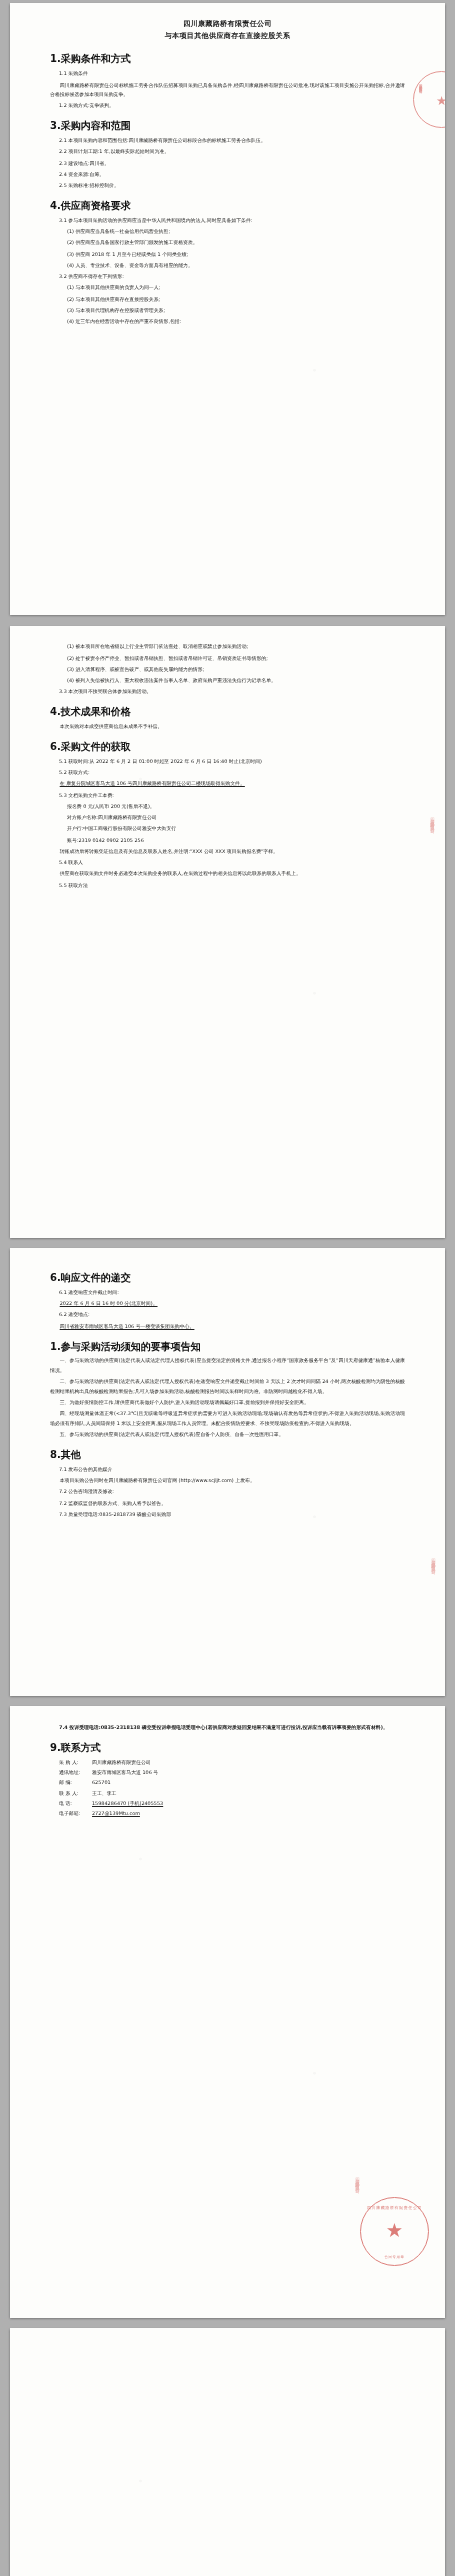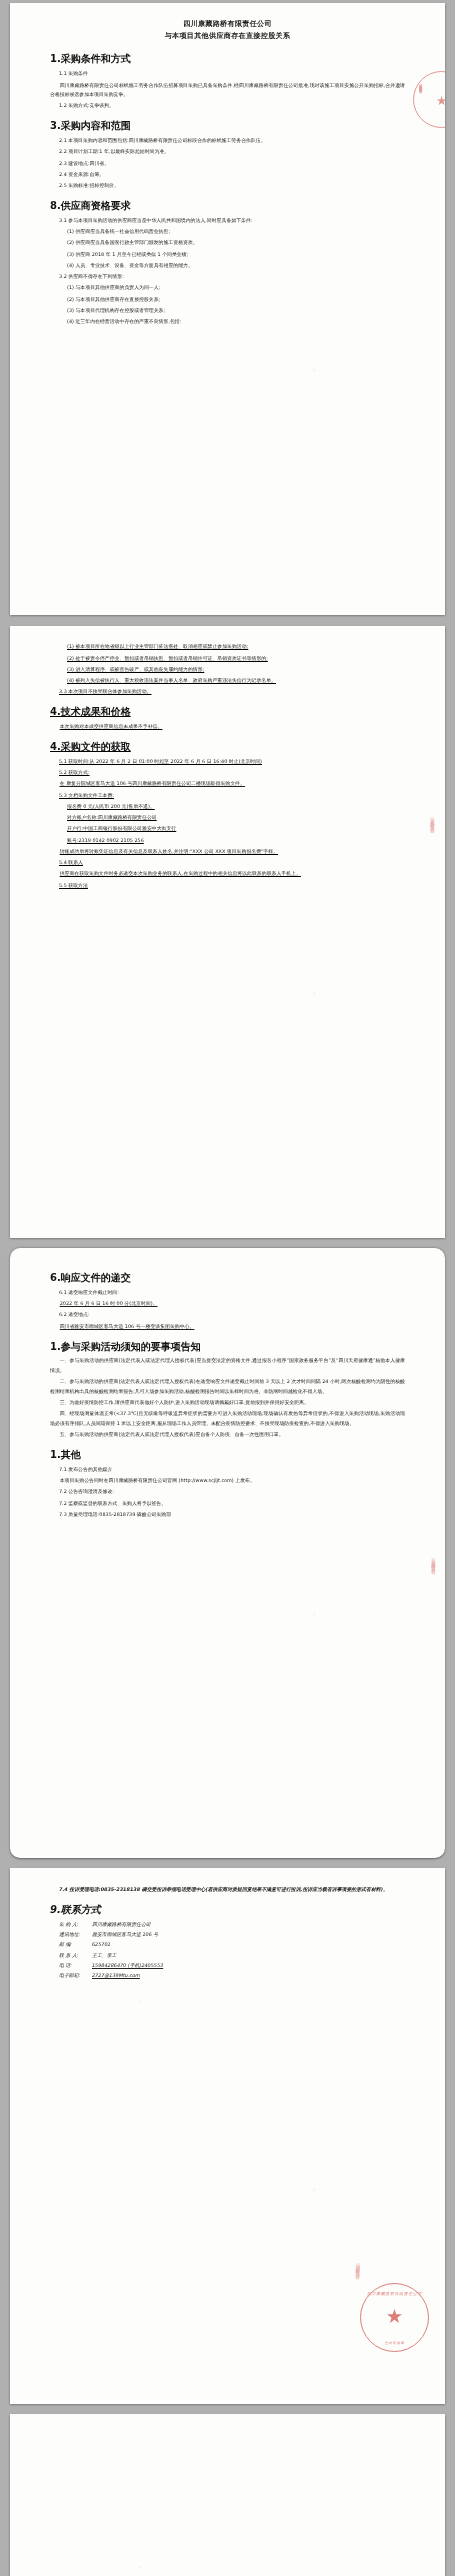--- a/index.html
+++ b/index.html
@@ -23,23 +23,23 @@
   .page {
     position: relative;
     width: 435px;
     background: #fdfdfb;
     box-shadow: 0 0.6px 2.3px rgba(0,0,0,.45);
     box-sizing: border-box;
     padding: 15px 40px 17px 40px;
     overflow: hidden;
   }
   .page.p1 { height: 612px; }
-  .page.p2 { height: 612px; text-decoration: underline; }
-  .page.p3 { height: 610px; border-radius: 10px; }
-  .page.p4 { height: 536px; font-style: italic; }
+  .page.p2 { height: 612px; }
+  .page.p3 { height: 448px; }
+  .page.p4 { height: 612px; }
   .page.p5 { height: 612px; }
 
   .title-block {
     text-align: center;
     margin-bottom: 9px;
   }
   .title-line {
     font-size: 7.1px;
     font-weight: bold;
     letter-spacing: 0.3px;
@@ -184,21 +184,21 @@
     <p class="para indent">四川康藏路桥有限责任公司标线施工劳务合作队伍招募项目采购已具备采购条件,经四川康藏路桥有限责任公司批准,现对该施工项目实施公开采购招标,合并邀请合格投标候选参加本项目采购竞争。</p>
     <p class="sub">1.2 采购方式:竞争谈判。</p>
 
     <h2 class="sec">3.采购内容和范围</h2>
     <p class="sub">2.1 本项目采购内容和范围包括:四川康藏路桥有限责任公司标段合作的标线施工劳务合作队伍。</p>
     <p class="sub">2.2 项目计划工期:1 年,以最终实际起始时间为准。</p>
     <p class="sub">2.3 建设地点:四川省。</p>
     <p class="sub">2.4 资金来源:自筹。</p>
     <p class="sub">2.5 采购标准:招标控制价。</p>
 
-    <h2 class="sec">8.供应商资格要求</h2>
+    <h2 class="sec">4.供应商资格要求</h2>
     <p class="sub">3.1 参与本项目采购活动的供应商应当是中华人民共和国境内的法人,同时应具备如下条件:</p>
     <p class="sub2">(1) 供应商应当具备统一社会信用代码营业执照;</p>
     <p class="sub2">(2) 供应商应当具备国家行政主管部门颁发的施工资格资质。</p>
     <p class="sub2">(3) 供应商 2018 年 1 月至今已经或类似 1 个同类业绩;</p>
     <p class="sub2">(4) 人员、专业技术、设备、资金等方面具有相应的能力。</p>
     <p class="sub">3.2 供应商不得存在下列情形:</p>
     <p class="sub2">(1) 与本项目其他供应商的负责人为同一人;</p>
     <p class="sub2">(2) 与本项目其他供应商存在直接控股关系;</p>
     <p class="sub2">(3) 与本项目代理机构存在控股或者管理关系;</p>
     <p class="sub2">(4) 近三年内在经营活动中存在的严重不良情形,包括:</p>
@@ -210,21 +210,21 @@
 
     <p class="sub2">(1) 被本项目所在地省级以上行业主管部门依法查处、取消相应或禁止参加采购活动;</p>
     <p class="sub2">(2) 处于被责令停产停业、暂扣或者吊销执照、暂扣或者吊销许可证、吊销资质证书等情形的;</p>
     <p class="sub2">(3) 进入清算程序、或被宣告破产、或其他丧失履约能力的情形;</p>
     <p class="sub2">(4) 被列入失信被执行人、重大税收违法案件当事人名单、政府采购严重违法失信行为记录名单。</p>
     <p class="sub">3.3 本次项目不接受联合体参加采购活动。</p>
 
     <h2 class="sec">4.技术成果和价格</h2>
     <p class="para indent">本次采购对本成交供应商信息未成果不予补偿。</p>
 
-    <h2 class="sec">4.采购文件的获取</h2>
+    <h2 class="sec">6.采购文件的获取</h2>
     <p class="sub">5.1 获取时间:从 2022 年 6 月 2 日 01:00 时起至 2022 年 6 月 6 日 16:40 时止(北京时间)</p>
     <p class="sub">5.2 获取方式:</p>
     <p class="para indent u">在 康复分院城区客马大道 106 号四川康藏路桥有限责任公司二楼现场取得采购文件。</p>
     <p class="sub">5.3 文档采购文件工本费:</p>
     <p class="sub2">报名费 0 元/人民币 200 元(售后不退)。</p>
     <p class="sub2">对方账户名称:四川康藏路桥有限责任公司</p>
     <p class="sub2">开户行:中国工商银行股份有限公司雅安中大街支行</p>
     <p class="sub2">账号:2319 0142 0902 2105 256</p>
     <p class="para indent">转账成功后将转账凭证信息及有关信息及联系人姓名,并注明:"XXX 公司 XXX 项目采购报名费"字样。</p>
     <p class="sub">5.4 联系人</p>
@@ -242,21 +242,21 @@
     <p class="sub">6.2 递交地点:</p>
     <p class="para indent u">四川省雅安市雨城区客马大道 106 号一楼交谈集团采购中心。</p>
 
     <h2 class="sec">1.参与采购活动须知的要事项告知</h2>
     <p class="para indent">一、参与采购活动的供应商(法定代表人或法定代理人授权代表)应当提交法定的资格文件,通过报名小程序“国家政务服务平台”及“四川天府健康通”核验本人健康情况。</p>
     <p class="para indent">二、参与采购活动的供应商(法定代表人或法定代理人授权代表)在递交响应文件递交截止时间前 3 天以上 2 次才时间同隔 24 小时,两次核酸检测均为阴性的核酸检测结果机构出具的核酸检测结果报告;凡可入场参加采购活动,核酸检测报告时间以采样时间为准。非防测时间越检化不得入场。</p>
     <p class="para indent">三、为做好疫情防控工作,请供应商代表做好个人防护,进入采购活动现场请佩戴好口罩,提前报到并保持好安全距离。</p>
     <p class="para indent">四、经现场测量体温正常(&lt;37.3℃)且无咳嗽等呼吸道异常症状的需要方可进入采购活动现场;现场确认有发热等异常症状的,不得进入采购活动现场,采购活动现场必须有序排队,人员间隔保持 1 米以上安全距离,服从现场工作人员管理。未配合疫情防控要求、不接受现场防疫检查的,不得进入采购现场。</p>
     <p class="para indent">五、参与采购活动的供应商(法定代表人或法定代理人授权代表)应自备个人防疫、自备一次性医用口罩。</p>
 
-    <h2 class="sec">1.其他</h2>
+    <h2 class="sec">8.其他</h2>
     <p class="sub">7.1 发布公告的其他媒介</p>
     <p class="para indent">本项目采购公告同时在四川康藏路桥有限责任公司官网 (http://www.scjljt.com) 上发布。</p>
     <p class="sub">7.2 公告咨询澄清及修改:</p>
     <p class="sub">7.2 监察或监督的联系方式、采购人将予以答告。</p>
     <p class="sub">7.3 质量受理电话:0835-2818739 磷酸公司采购部</p>
   </div>
 
   <div class="page p4">
     <div class="wm"></div>
 

